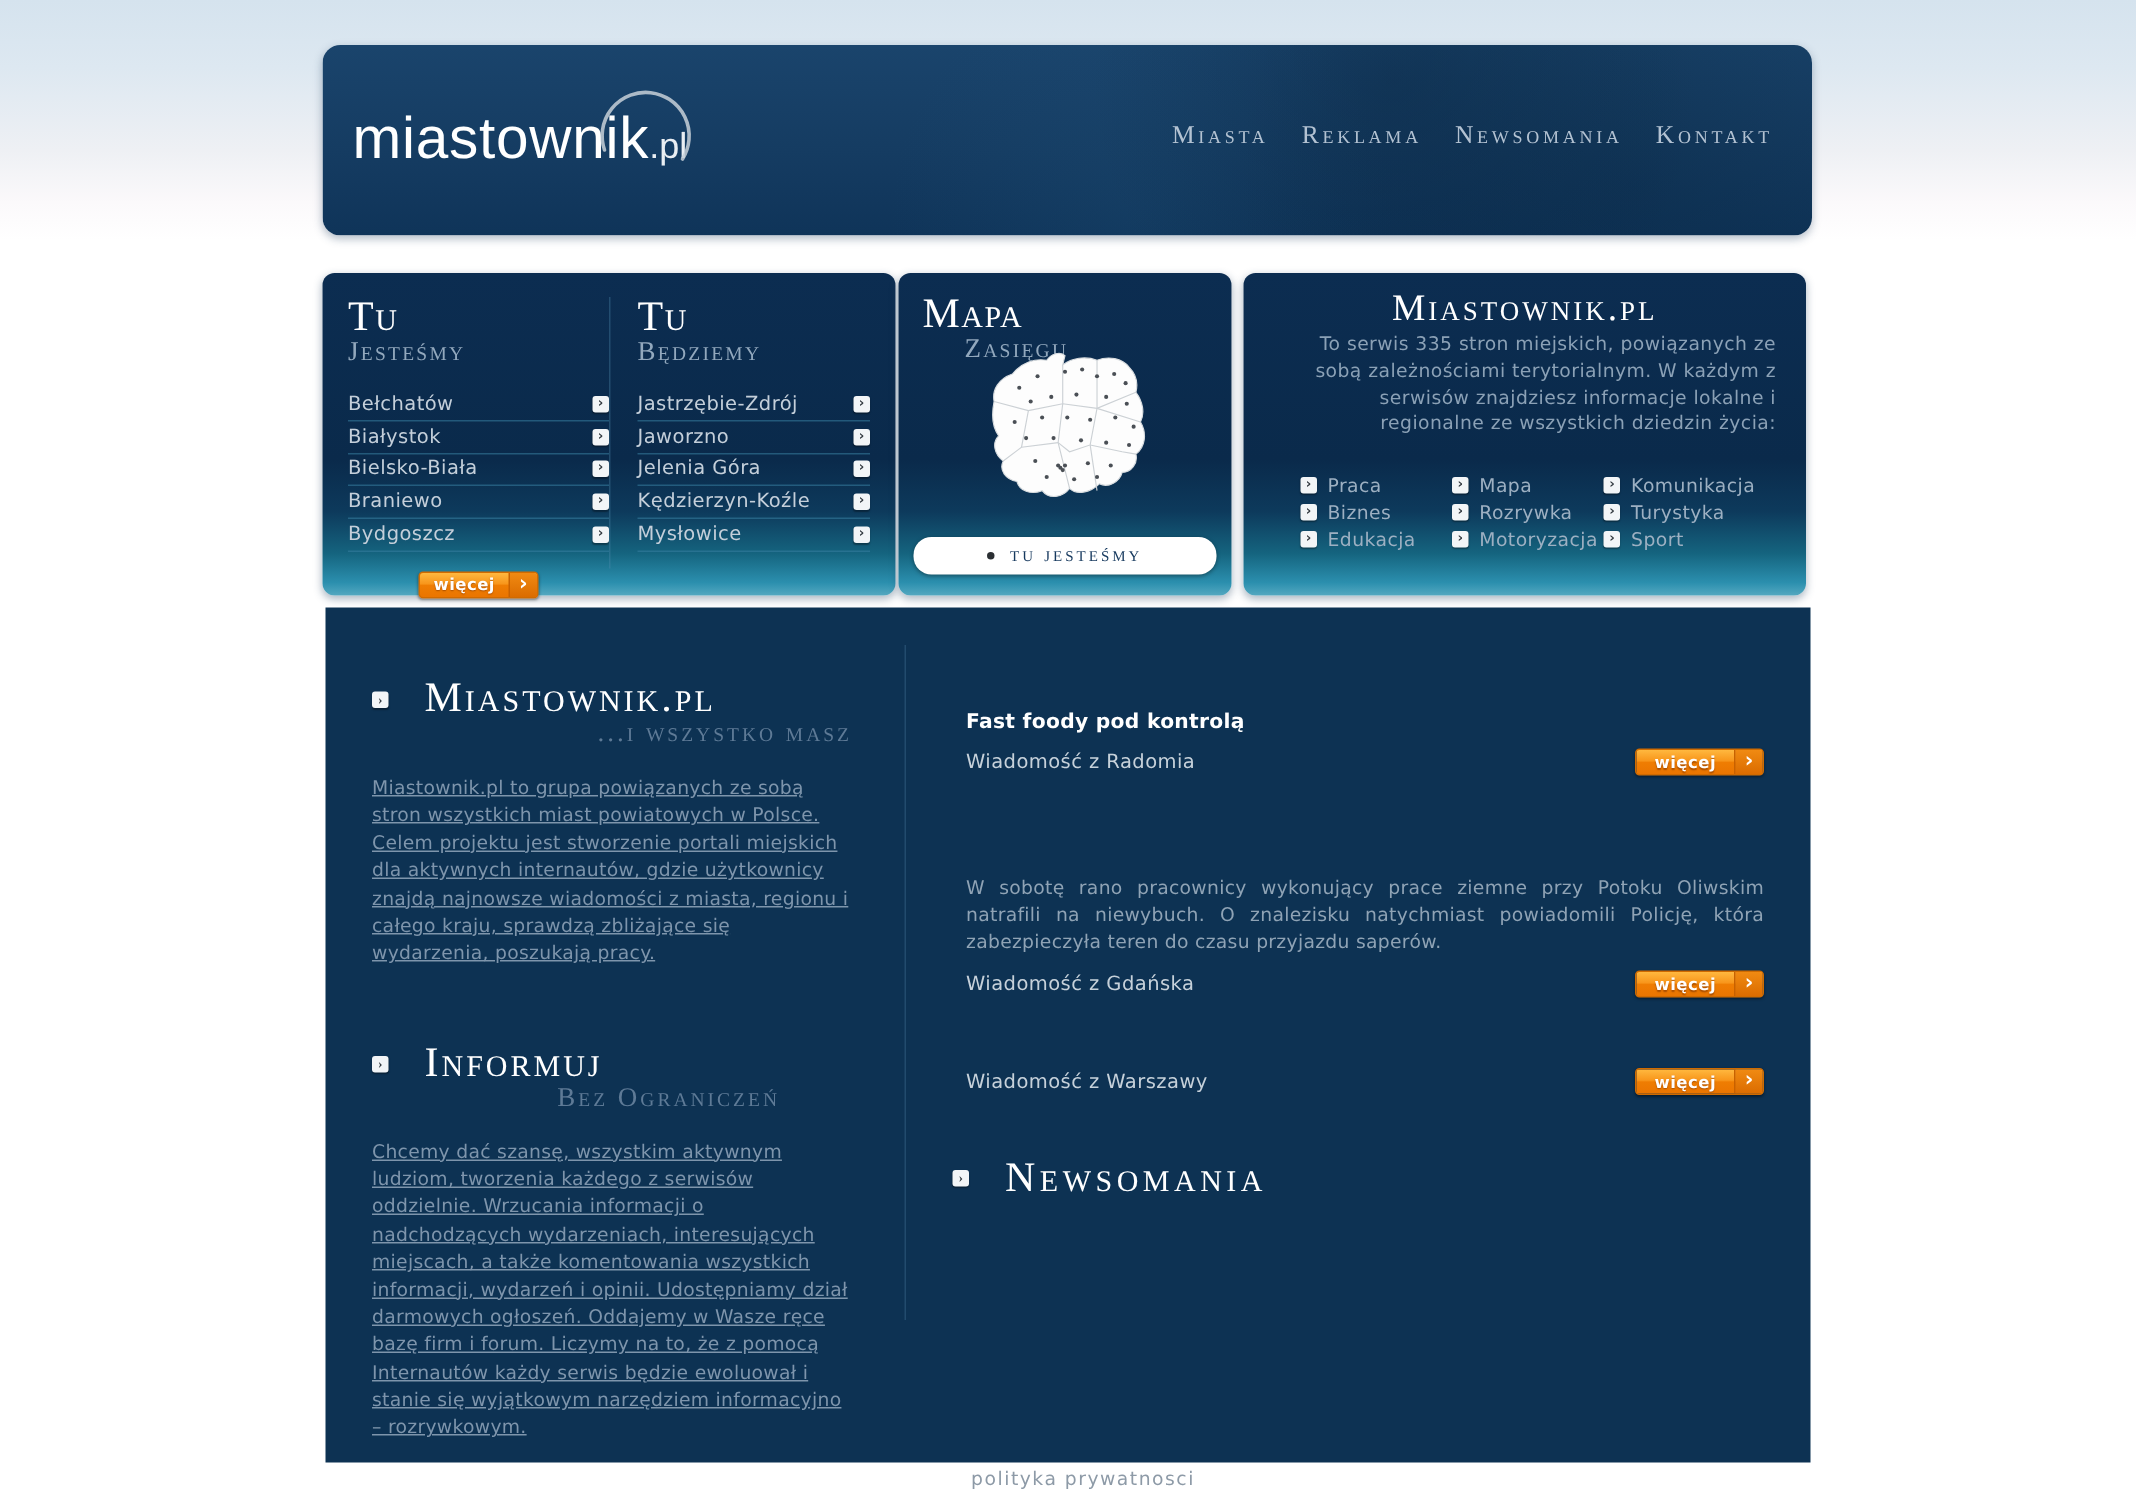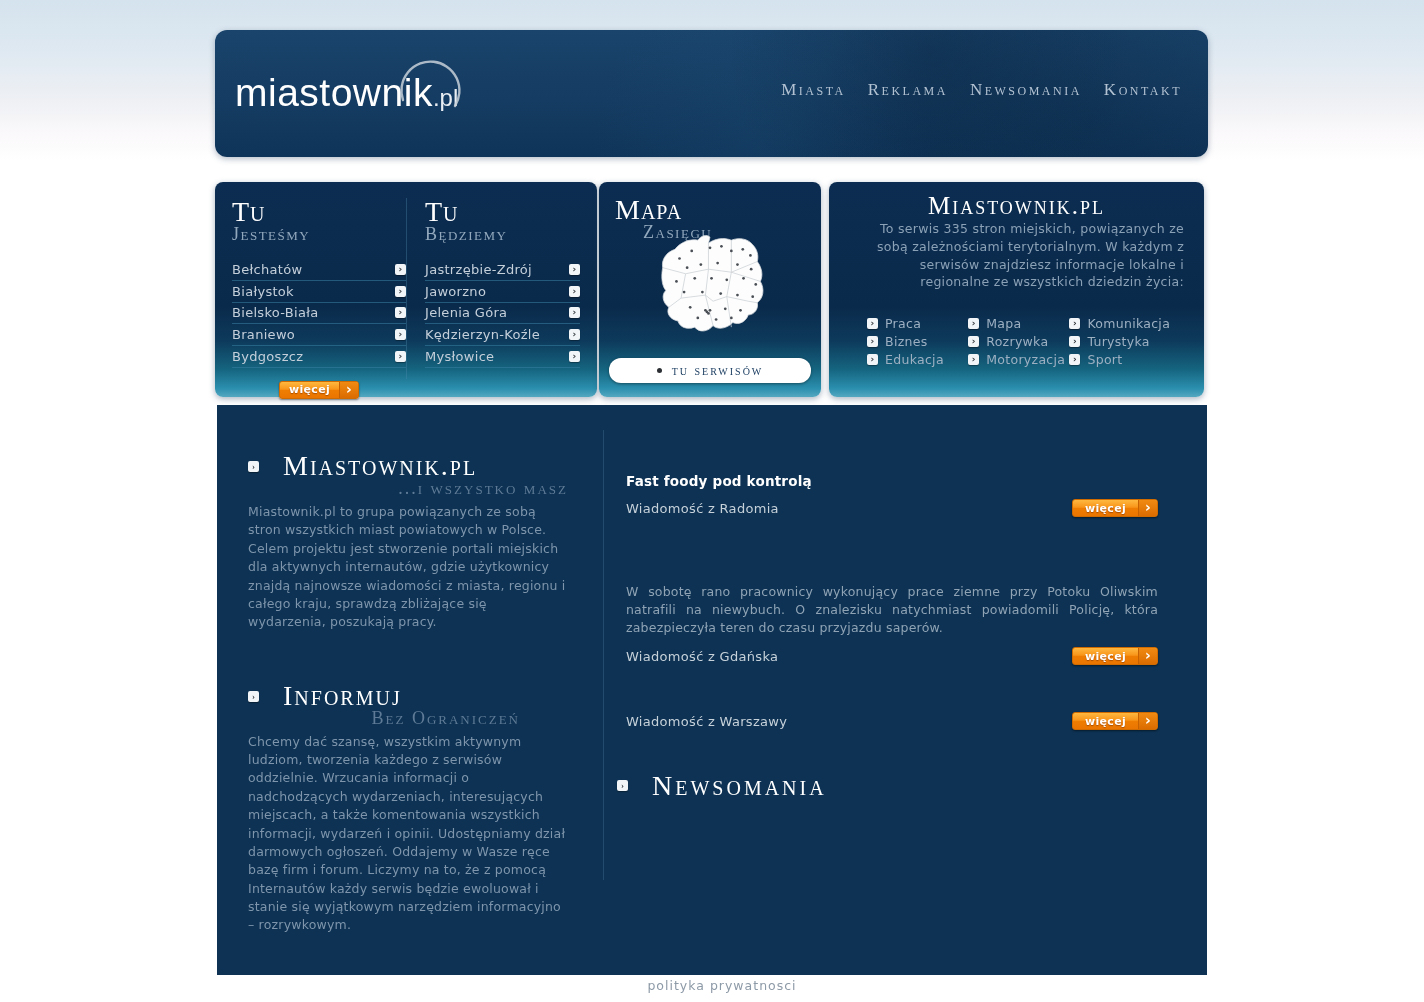--- a/index.html
+++ b/index.html
@@ -97,27 +97,27 @@
   .main { position:absolute; left:217px; top:405px; width:990px; height:570px; background:#0d3253; }
   .main-divider { position:absolute; left:386px; top:25px; height:450px; width:1px;
     background:rgba(90,140,180,.28); }
 
   .left-col { position:absolute; left:31px; top:47px; width:320px; }
   .sec-head { position:relative; padding-left:35px; font-family:"Liberation Serif", serif;
     font-variant:small-caps; }
   .sec-icon { position:absolute; left:0; top:9px; }
   .sec-title { font-size:28px; color:#fff; letter-spacing:2px; line-height:1; }
   .sec-sub { font-size:18px; color:#5e7everyone996; color:#5e7a96; letter-spacing:2px; text-align:right; margin-top:-2px; }
-  .para { font-size:12.5px; line-height:1.47; color:#7e95ac; letter-spacing:.2px; margin-top:4px; }
+  .para { font-size:12.5px; line-height:1.47; color:#7e95ac; letter-spacing:.2px; margin-top:17px;text-decoration:underline; }
   .sec2 { margin-top:50px; }
   .sec2 .sec-sub { padding-right:48px; }
   .sec3 { margin-top:48px; }
   .sec3 .sec-head { padding-left:74px; }
 
-  .right-col { position:absolute; left:409px; top:68px; width:532px; }
+  .right-col { position:absolute; left:427px; top:68px; width:532px; }
   .news-title { font-size:13.5px; font-weight:bold; color:#fff; letter-spacing:.2px; }
   .news-text { font-size:12.5px; line-height:1.44; color:#8fa3b5; letter-spacing:.2px;
     text-align:justify; margin-top:9px; }
   .news-foot { display:flex; justify-content:space-between; align-items:center; margin-top:10px; }
   .news-source { font-size:13px; color:#c6d1da; letter-spacing:.3px; }
   .news1 { margin-bottom:66px; }
   .news2 { margin-bottom:47px; }
   .news3 { margin-bottom:42px; }
   .newsomania { position:relative; margin-left:-9px; padding-left:35px;
     font-family:"Liberation Serif", serif; font-variant:small-caps; }
@@ -261,21 +261,21 @@
           <circle cx="84" cy="108" r="1.8"></circle>
           <circle cx="88" cy="112" r="1.8"></circle>
         <circle cx="90" cy="108" r="1.8"></circle>
           <circle cx="86" cy="110" r="1.8"></circle>
           <circle cx="74" cy="118" r="1.8"></circle>
       </g>
     </svg>
 
     <div class="map-legend">
       <span class="legend-bullet"></span>
-      <span class="serif map-legend-text">tu serwisów</span>
+      <span class="serif map-legend-text">tu jesteśmy</span>
     </div>
   </div>
 </div>
 
 <div class="box box-about">
   <div class="box-about-inner">
     <div class="serif about-title">Miastownik.pl</div>
     <div class="about-desc">To serwis 335 stron miejskich, powiązanych ze sobą zależnościami terytorialnym. W każdym z serwisów znajdziesz informacje lokalne i regionalne ze wszystkich dziedzin życia:</div>
     <div class="about-cats">
       <div class="cat-col cat-col1">

